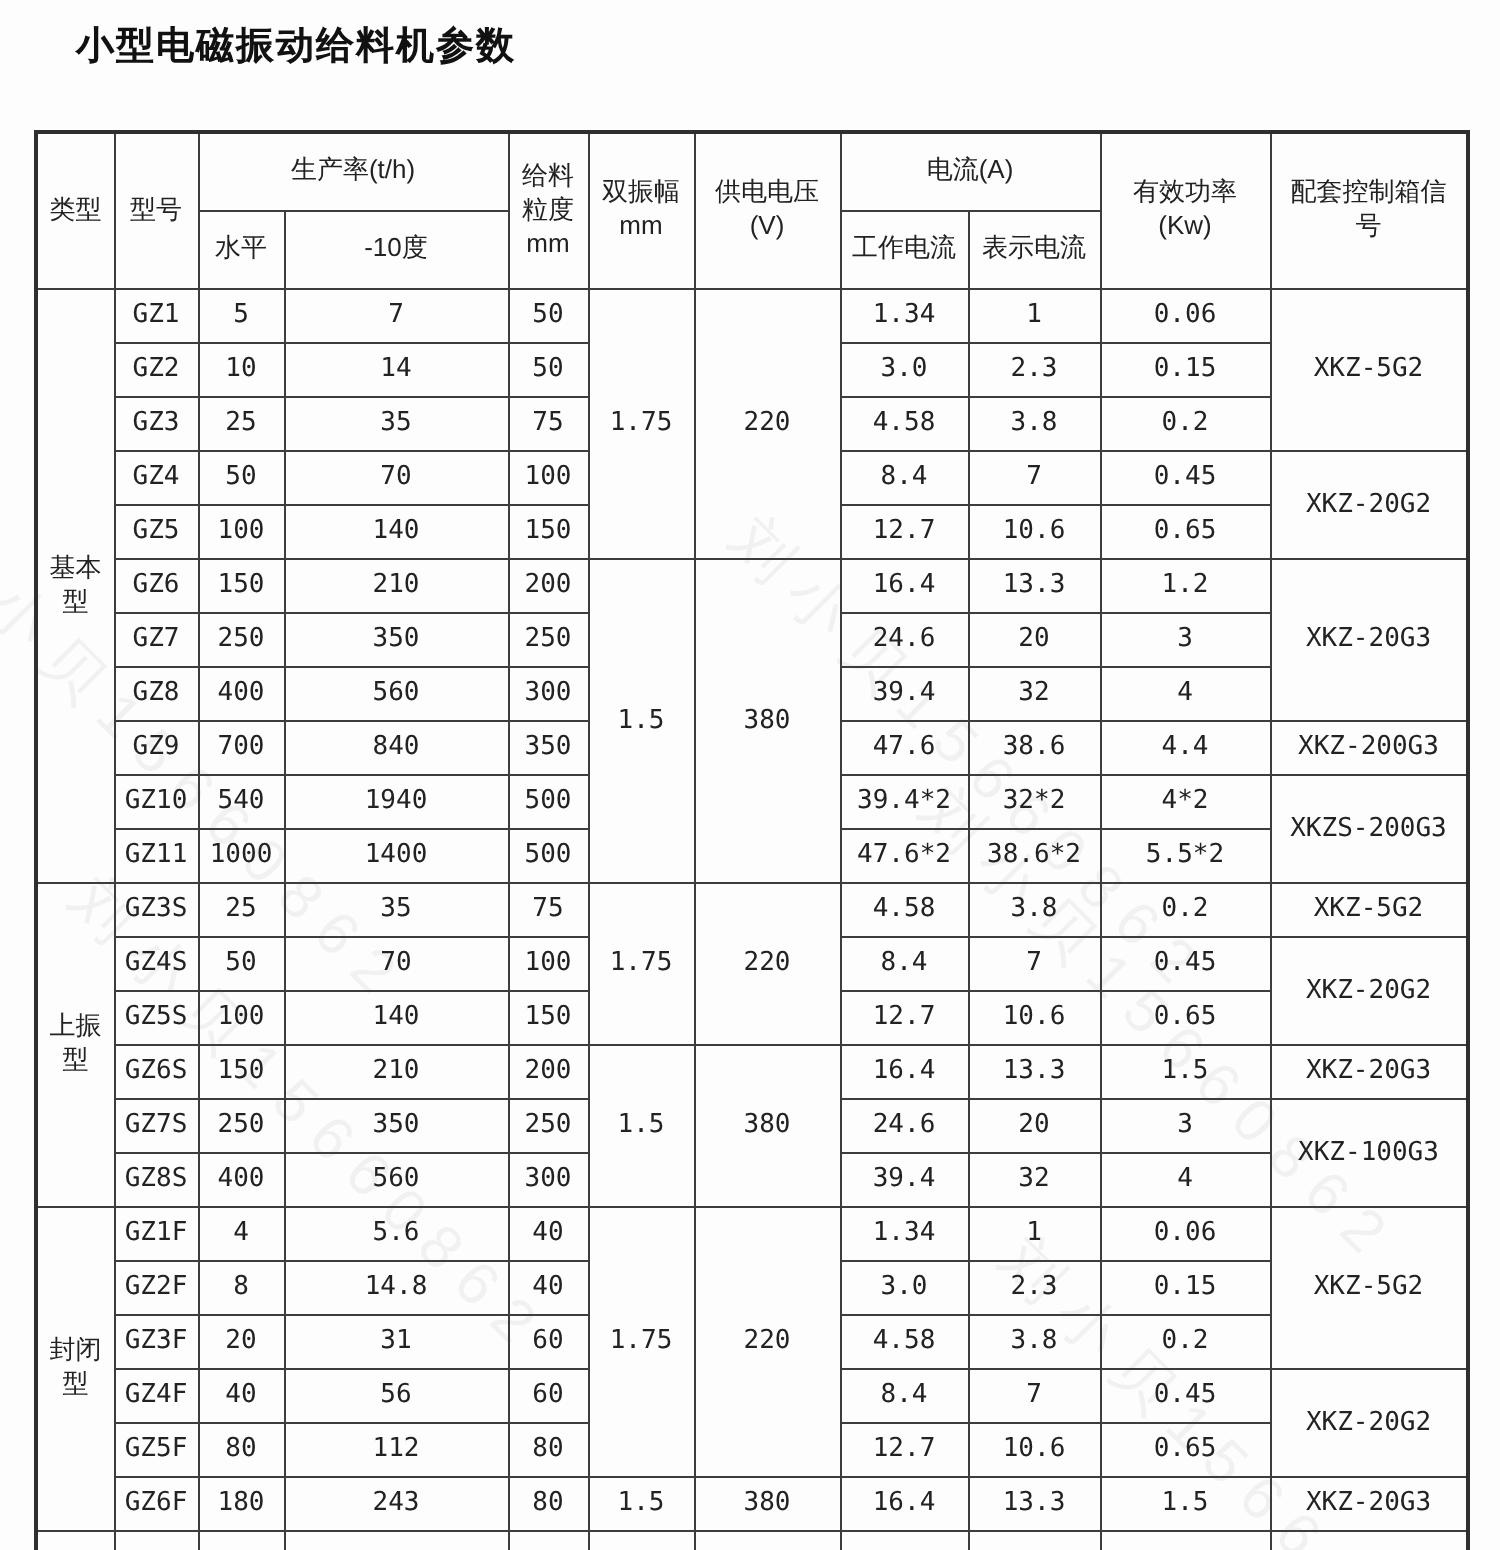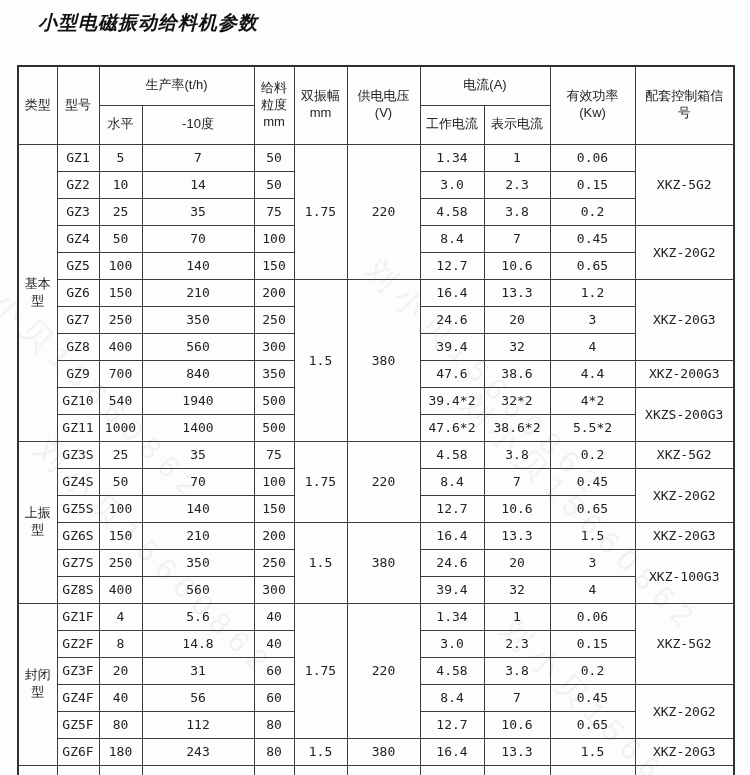--- a/index.html
+++ b/index.html
@@ -4,21 +4,21 @@
 <style>
   html,body { margin:0; padding:0; background:#e8e8e8; }
   #screen {
     position:relative; width:750px; height:775px;
     background:#fdfdfd; overflow:hidden;
     font-family:"Liberation Sans", sans-serif;
     color:#1e1e1e;
   }
   #page-title {
     position:absolute; left:38px; top:10px;
-    font-size:19px; font-weight:bold; letter-spacing:1px; color:#111;font-style:italic;
+    font-size:19px; font-weight:bold; letter-spacing:1px; color:#111;
   }
   .watermark {
     position:absolute; transform:rotate(45deg); transform-origin:left top;
     font-size:30px; letter-spacing:9px; white-space:nowrap;
     opacity:0.10; pointer-events:none; z-index:0;
     font-family:"Liberation Sans", sans-serif;
   }
   #spec-table {
     position:absolute; left:17px; top:65px; width:716px; z-index:1;
     border-collapse:collapse; table-layout:fixed;

